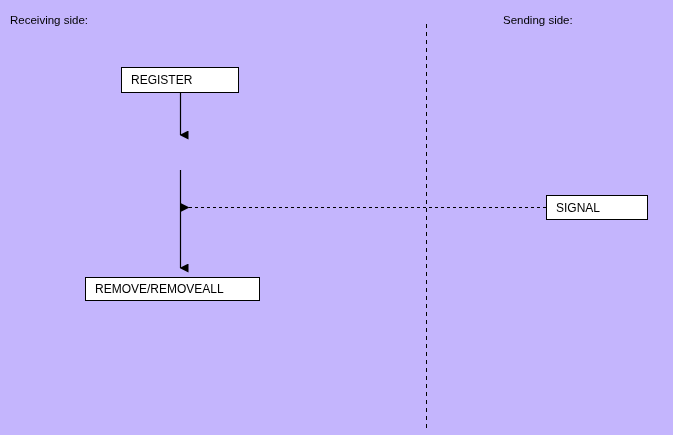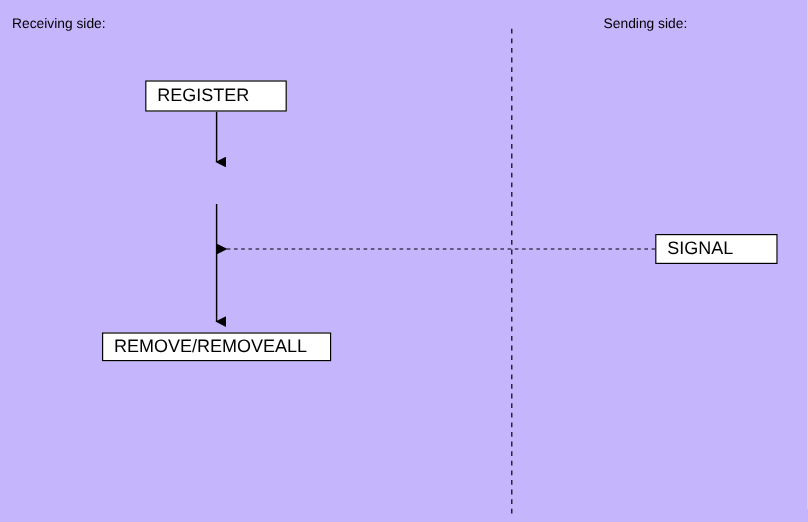--- a/index.html
+++ b/index.html
@@ -43,29 +43,29 @@
     position: absolute;
     box-sizing: border-box;
     border: 1px solid #000000;
     background: #ffffff;
     display: flex;
     align-items: center;
     justify-content: flex-start;
   }
   .node-label {
     font-family: "Liberation Sans", sans-serif;
-    font-size: 15px;
+    font-size: 12px;
     line-height: 12px;
     color: #000000;
     white-space: nowrap;
     padding-left: 9px;
   }
   #node-register        { left: 121px; top: 67px;  width: 118px; height: 26px; }
   #node-waitone         { left: 91px;  top: 144px; width: 178px; height: 26px; }
-  #node-remove          { left: 85px;  top: 277px; width: 191px; height: 24px; }
+  #node-remove          { left: 85px;  top: 277px; width: 175px; height: 24px; }
   #node-signal          { left: 546px; top: 195px; width: 102px; height: 25px; }
 </style>
 </head>
 <body>
 
 <div id="canvas">
 
   <svg id="diagram-svg" viewBox="0 0 673 435" xmlns="http://www.w3.org/2000/svg">
     <defs>
       <marker id="arrow-down" markerWidth="9" markerHeight="9" refX="4.5" refY="8" orient="auto" markerUnits="userSpaceOnUse">

